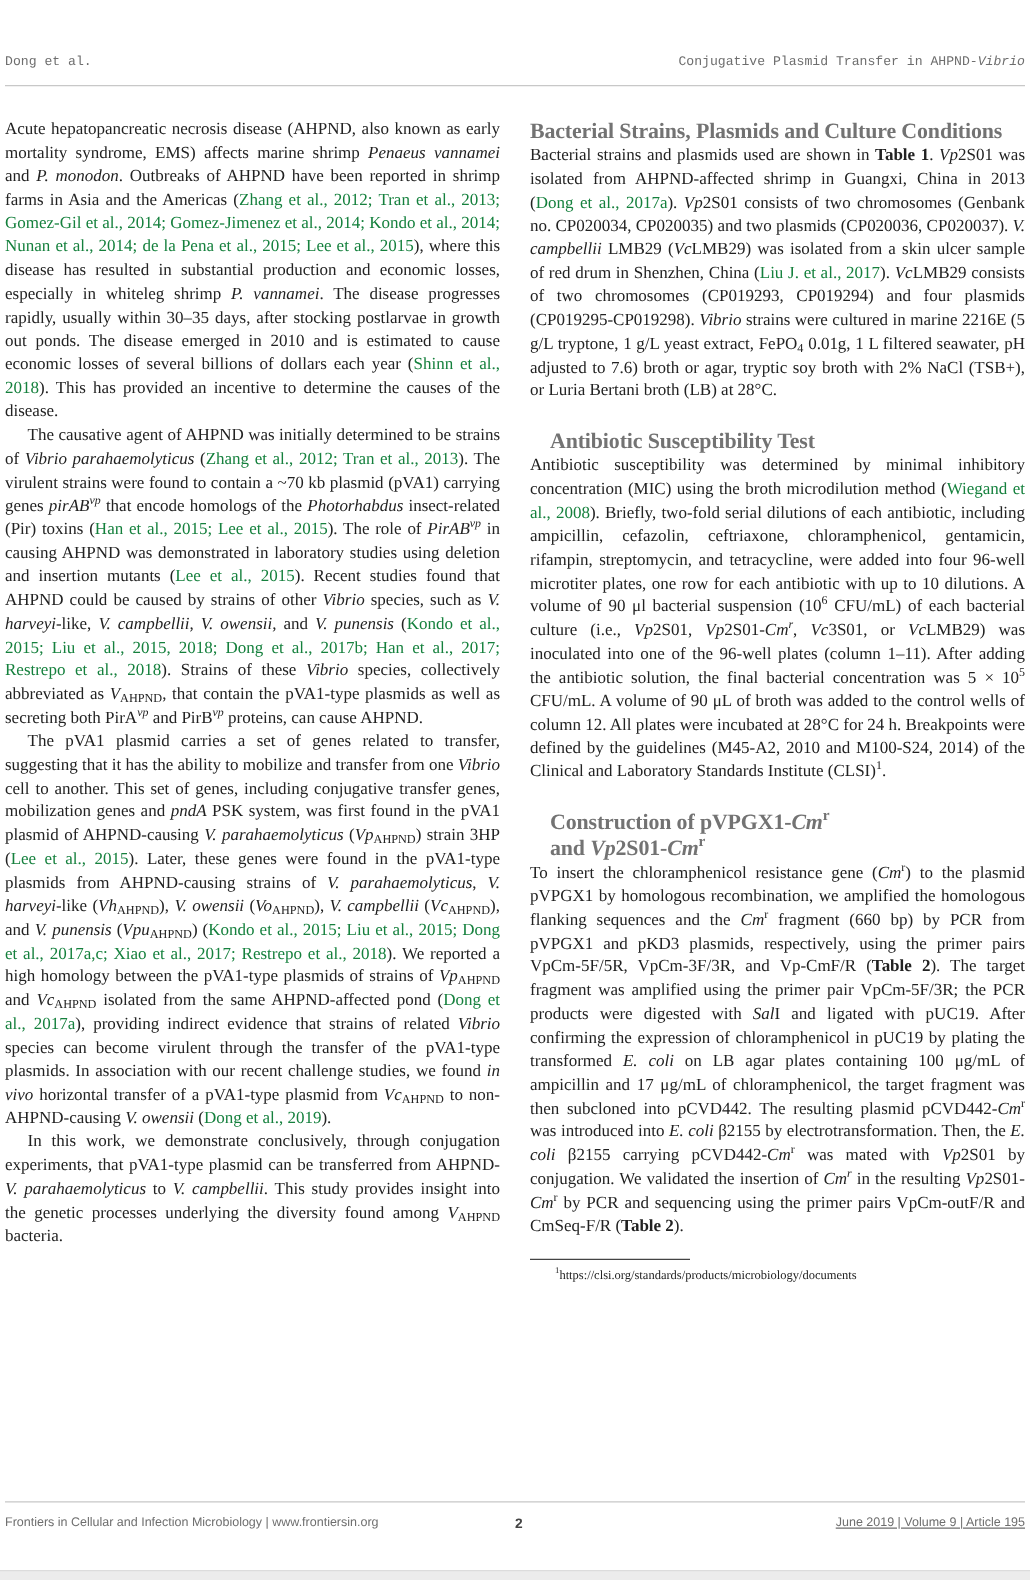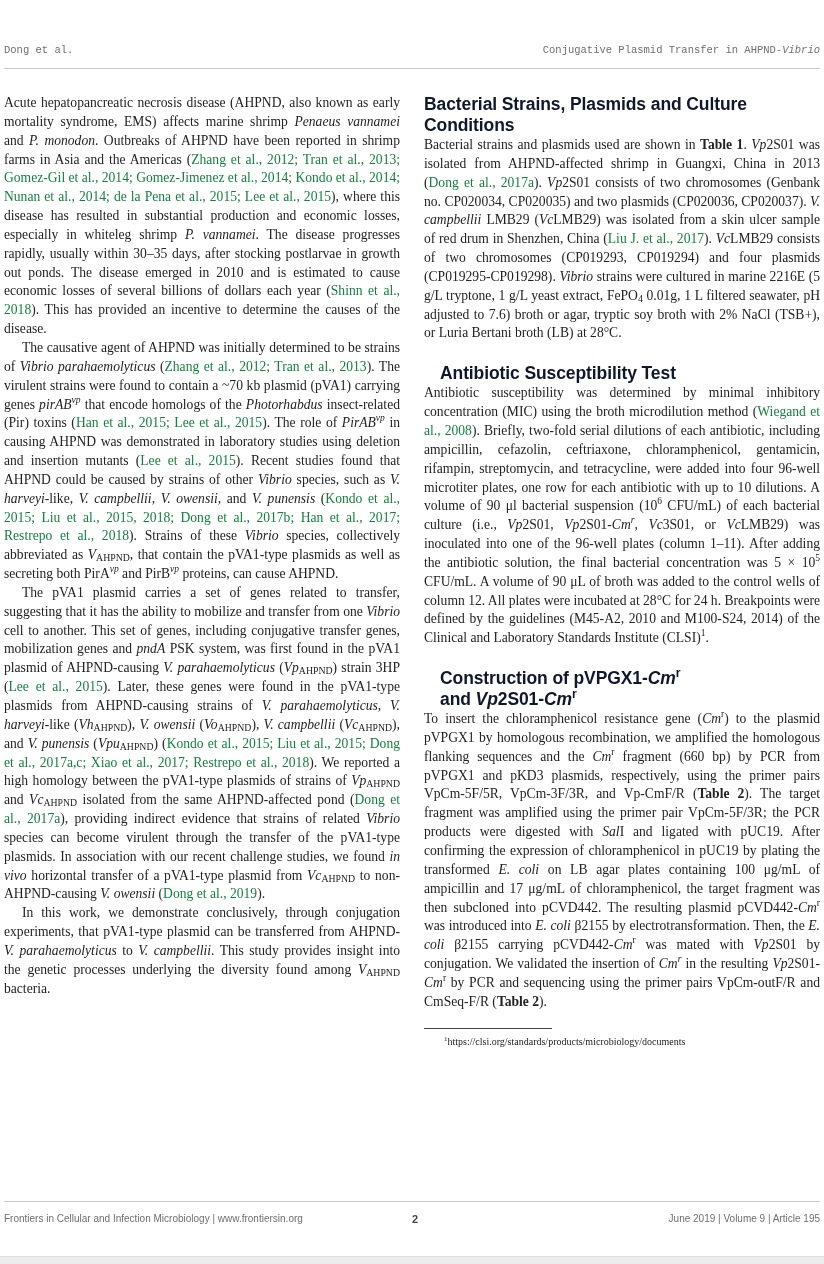--- a/index.html
+++ b/index.html
@@ -12,40 +12,40 @@
   .running-head .right { position: absolute; right: 0; top: 0; }
   .head-rule { position: absolute; top: 68px; left: 4px; right: 4px; height: 1px; background: #c8c8c8; }
 
   .col { position: absolute; top: 94px; width: 396px;
          font-family: "Liberation Serif", serif; font-size: 13.6px; line-height: 18.85px; color: #222; }
   .col-left { left: 4px; }
   .col-right { left: 424px; }
 
   h2.section { font-family: "Liberation Sans", sans-serif; font-weight: bold; font-size: 18.5px;
                color: #222; margin: 0 0 10px 0; letter-spacing: -0.1px; line-height: 24px; }
-  h3.subsection { font-family: Liberation Sans, sans-serif; font-weight: bold; font-size: 17.5px;
-                  color: #0f172a; margin: 0; line-height: 21px; letter-spacing: -0.1px; }
+  h3.subsection { font-family: Liberation Serif, serif; font-weight: bold; font-size: 17.5px;
+                  color: #737373; margin: 0; line-height: 21px; letter-spacing: -0.1px; }
   h3.subsection.spaced { margin-top: 20px; margin-left: 16px; }
   p.body { margin: 0; text-align: justify; }
   p.body.indent { text-indent: 18px; }
   .cite { color: #15803d; }
   .i { font-style: italic; }
   .b { font-weight: bold; }
   sub, sup { font-size: 70%; line-height: 0; }
   .sc-sub { font-size: 72%; vertical-align: -0.25em; line-height: 0; }
 
   .fn-rule { width: 128px; height: 1px; background: #444; margin: 16px 0 6px 0; }
   .footnote { font-family: "Liberation Serif", serif; font-size: 10px; color: #222; line-height: 13px; margin-left: 20px; }
 
   .foot-rule { position: absolute; top: 1201px; left: 4px; right: 4px; height: 1px; background: #c8c8c8; }
   .page-foot { position: absolute; top: 1213px; left: 4px; right: 4px; height: 16px;
                font-family: "Liberation Sans", sans-serif; font-size: 10px; color: #6e6e6e; }
   .page-foot .left { position: absolute; left: 0; top: 0; }
   .page-foot .center { position: absolute; left: 408px; top: 0; font-weight: bold; color: #444; font-size: 11px; }
-  .page-foot .right { position: absolute; right: 0; top: 0; }
+  .page-foot .right { position: absolute; right: 0; top: 0; text-decoration: underline; }
   .bottom-band { position: absolute; top: 1256px; left: 0; right: 0; height: 8px; background: #ececec; border-top: 1px solid #dcdcdc; }
 </style>
 </head>
 <body>
 
 <div class="running-head">
   <span class="left">Dong et al.</span>
   <span class="right"><span>Conjugative Plasmid Transfer in AHPND-</span><span class="i">Vibrio</span></span>
 </div>
 <div class="head-rule"></div>

